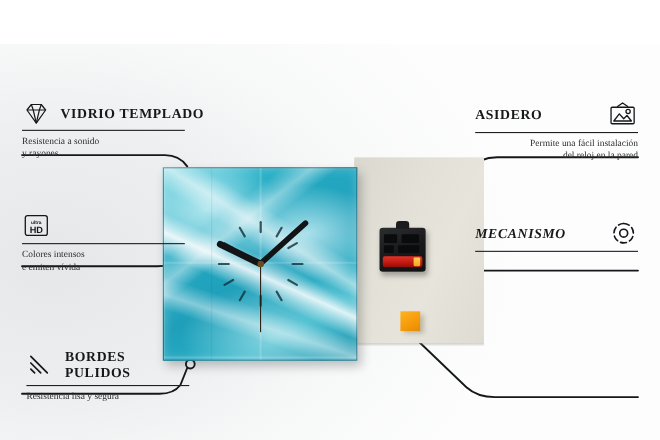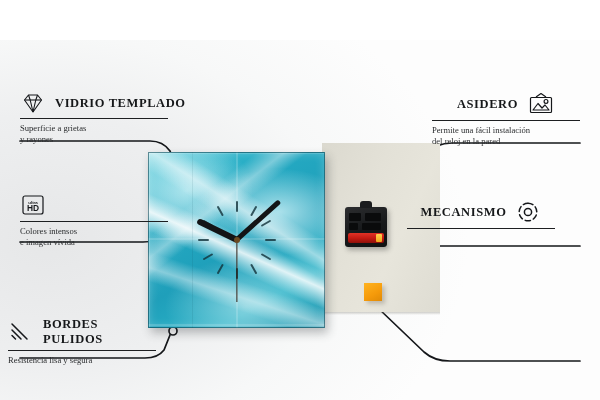--- a/index.html
+++ b/index.html
@@ -14,37 +14,37 @@
       radial-gradient(ellipse 420px 300px at 8% 50%, #e6e7e8 0%, #eeeff0 42%, #f7f8f8 68%, #fdfdfd 100%),
       linear-gradient(100deg,#eceded 0%,#f4f5f5 40%,#fdfdfd 75%,#ffffff 100%);
     margin-top: 40px;
   }
   
   .lines{position:absolute;left:0;top:0;width:600px;height:400px;pointer-events:none;}
   
   .feature{position:absolute;}
   .f-head{display:flex;align-items:center;gap:9px;}
   .f-left .f-head{justify-content:flex-start;}
-  .f-right .f-head{justify-content:center;}
+  .f-right .f-head{justify-content:space-between;}
   .f-title{
     font-family:"Liberation Serif", serif;
     font-weight:700;font-size:12.5px;line-height:14.5px;
     letter-spacing:.6px;color:#16181a;text-transform:uppercase;
     white-space:nowrap;
   }
   .f-left .f-title{text-align:left;}
   .f-right .f-title{text-align:right;}
   .f-rule{height:1px;background:#1d1f21;margin-top:4px;width:100%;}
   .f-desc{
     font-family:"Liberation Serif", serif;
     font-size:8.6px;line-height:10.6px;color:#2a2c2e;margin-top:4px;
     white-space:pre-line;
   }
   .f-left .f-desc{text-align:left;}
-  .f-right .f-desc{}
+  .f-right .f-desc{text-align:right;}
   .ico{flex:0 0 auto;display:block;}
   
   #wallpanel{
     position:absolute;left:322px;top:103px;width:118px;height:169px;
     background:linear-gradient(115deg,#dbd9cf 0%,#e3e1d7 35%,#e7e5db 62%,#dedcd2 100%);
   }
   #wallpanel:after{
     content:"";position:absolute;left:0;right:0;bottom:-3px;height:3px;
     background:linear-gradient(180deg,rgba(120,118,108,.35),rgba(120,118,108,0));
   }
@@ -210,38 +210,38 @@
           <path d="M4.5,8 L13,20 L21.5,8 L17.5,3 L8.5,3 Z"></path>
           <path d="M4.5,8 L21.5,8"></path>
             <path d="M8.5,3 L10.2,8 L13,20"></path>
           <path d="M17.5,3 L15.8,8 L13,20"></path>
         </g>
       </svg>
       <div class="f-title">VIDRIO
 TEMPLADO</div>
     </div>
     <div class="f-rule"></div>
-    <div class="f-desc">Superficie a grietas
+    <div class="f-desc">Resistencia a sonido
 y rayones</div>
   </div>
 
   <div class="feature f-left" style="left:20px;top:153px;width:148px;">
     <div class="f-head">
       <svg class="ico" width="26" height="24" viewBox="0 0 26 24">
         <rect x="3" y="3" width="20" height="18" rx="2" fill="none" stroke="#15171a" stroke-width="1.2"></rect>
         <text x="13" y="10.6" font-family="Liberation Sans, sans-serif" font-size="4.4" font-weight="bold" text-anchor="middle" fill="#15171a">ultra</text>
         <text x="13" y="18.4" font-family="Liberation Sans, sans-serif" font-size="8.4" font-weight="bold" text-anchor="middle" fill="#15171a">HD</text>
       </svg>
     </div>
     <div class="f-rule"></div>
     <div class="f-desc">Colores intensos
-e imagen vívida</div>
-  </div>
-
-  <div class="feature f-left" style="left:8px;top:277px;width:148px;">
+e emiten vívida</div>
+  </div>
+
+  <div class="feature f-left" style="left:24px;top:277px;width:148px;">
     <div class="f-head">
       <svg class="ico" width="26" height="22" viewBox="0 0 26 22">
         <g stroke="#15171a" stroke-width="1.5" stroke-linecap="round">
           <path d="M4,3 L19,18"></path>
             <path d="M4,9 L13,18"></path>
             <path d="M4,14.5 L7.5,18"></path>
         </g>
       </svg>
       <div class="f-title">
         <div>BORDES</div>
@@ -264,21 +264,21 @@
           <path d="M6,18 L11,11.5 L15,16 L18,13 L22,18 Z"></path>
           <circle cx="19" cy="9.4" r="1.9"></circle>
         </g>
       </svg>
     </div>
     <div class="f-rule"></div>
     <div class="f-desc">Permite una fácil instalación
 del reloj en la pared</div>
   </div>
 
-  <div class="feature f-right" style="left:407px;top:160px;width:148px;">
+  <div class="feature f-right" style="left:432px;top:160px;width:148px;font-style:italic;">
     <div class="f-head">
       <div class="f-title">
         <div>MECANISMO</div>
       </div>
       <svg class="ico" width="26" height="24" viewBox="0 0 26 24">
         <g fill="none" stroke="#15171a" stroke-width="1.5" stroke-linecap="round" stroke-linejoin="round">
           <path d="M13,3.2 a8.8,8.8 0 1,1 -0.01,0" stroke-dasharray="5.2 3.1"></path>
           <circle cx="13" cy="12" r="3.6"></circle>
         </g>
       </svg>

